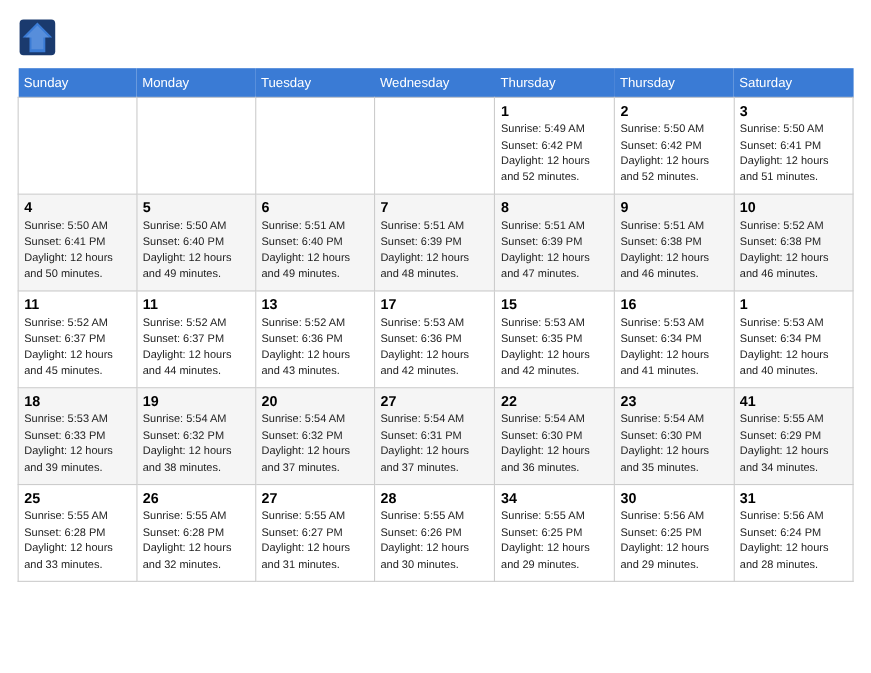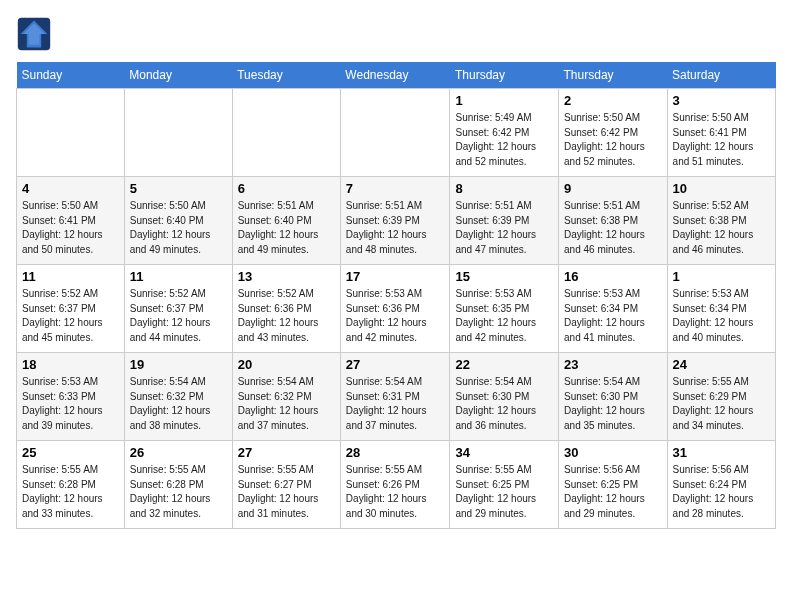--- a/index.html
+++ b/index.html
@@ -286,21 +286,21 @@
 and 36 minutes.</div>
         </td>
         <td>
           <span class="day-num">23</span>
           <div class="day-info" style="white-space: pre-line;">Sunrise: 5:54 AM
 Sunset: 6:30 PM
 Daylight: 12 hours
 and 35 minutes.</div>
         </td>
         <td>
-          <span class="day-num">24</span>
+          <span class="day-num">41</span>
           <div class="day-info" style="white-space: pre-line;">Sunrise: 5:55 AM
 Sunset: 6:29 PM
 Daylight: 12 hours
 and 34 minutes.</div>
         </td>
       </tr>
       <tr>
         <td>
           <span class="day-num">25</span>
           <div class="day-info" style="white-space: pre-line;">Sunrise: 5:55 AM

